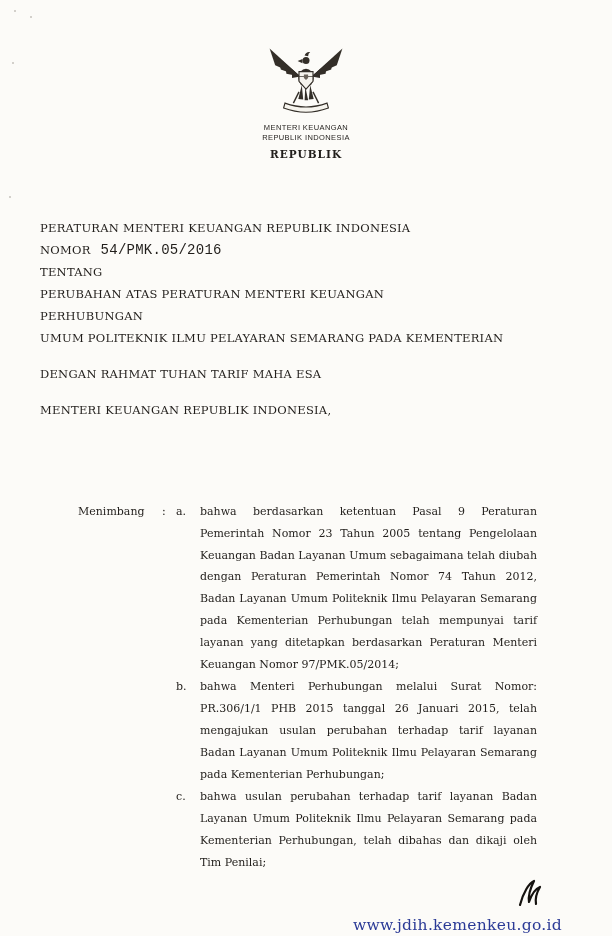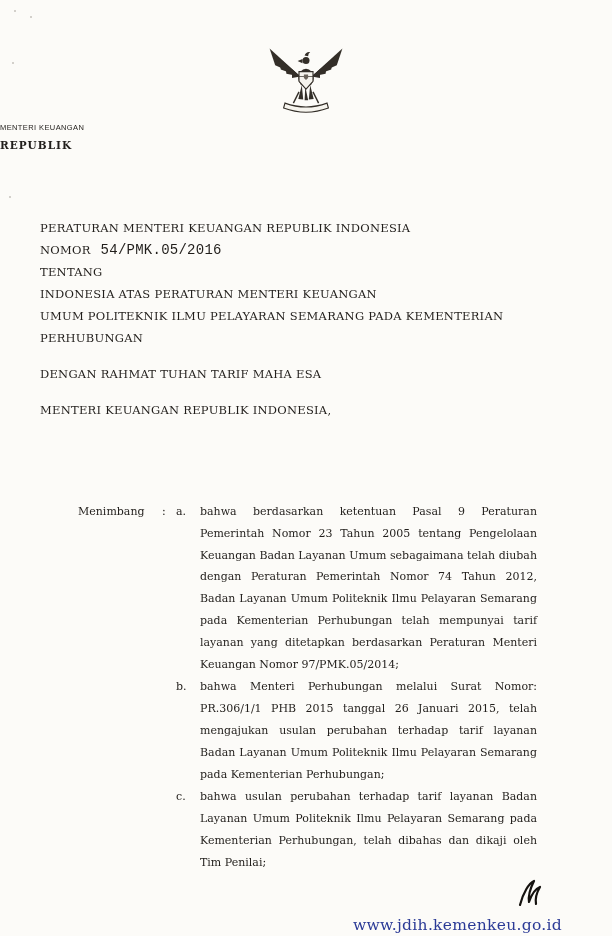--- a/index.html
+++ b/index.html
@@ -13,21 +13,21 @@
     color: var(--ink, #211e1b);
     font-family: "DejaVu Serif", serif;
     overflow: hidden;
   }
   .speck { position: absolute; background: #9a948c; border-radius: 50%; opacity: .55; }
   .s1 { left: 14px; top: 10px; width: 2px; height: 2px; }
   .s2 { left: 30px; top: 16px; width: 2px; height: 2px; }
   .s3 { left: 12px; top: 62px; width: 2px; height: 2px; }
   .s4 { left: 9px;  top: 196px; width: 2px; height: 2px; }
 
-  .header { position: absolute; top: 40px; left: 0; right: 0; text-align: left; }
+  .header { position: absolute; top: 40px; left: 0; right: 0; text-align: center; }
   .emblem svg { display: block; margin: 0 auto; }
   .ministry {
     margin-top: 3px;
     font-family: "Liberation Sans", sans-serif;
     font-size: 7.5px;
     line-height: 9.5px;
     letter-spacing: 0.4px;
   }
   .salinan {
     margin-top: 6px;
@@ -112,33 +112,34 @@
         <path d="M50,43 h20 v14 l-10,11 l-10,-11 z" fill="#f6f4ee" stroke="#332e28" stroke-width="1.6"></path>
         <line x1="50" y1="50" x2="70" y2="50" stroke="#332e28" stroke-width="1"></line>
         <path d="M57,47 h6 v5 l-3,3 l-3,-3 z" fill="#6b645b"></path>
         <path d="M30,88 Q60,99 90,88 L92,95 Q60,107 28,95 Z" fill="#f6f4ee" stroke="#332e28" stroke-width="1.6"></path>
         <line x1="50" y1="72" x2="42" y2="88" stroke="#332e28" stroke-width="2"></line>
         <line x1="70" y1="72" x2="78" y2="88" stroke="#332e28" stroke-width="2"></line>
       </svg>
     </div>
     <div class="ministry">
       <div>MENTERI KEUANGAN</div>
+      <div>REPUBLIK INDONESIA</div>
     </div>
     <div class="salinan">REPUBLIK</div>
   </header>
 
   <section class="title-block">
     <div>PERATURAN MENTERI KEUANGAN REPUBLIK INDONESIA</div>
     <div>
       <span>NOMOR</span><span class="nomor-value">54/PMK.05/2016</span>
     </div>
     <div>TENTANG</div>
-    <div>INDONESIA ATAS PERATURAN MENTERI KEUANGAN</div>
+    <div>PERUBAHAN ATAS PERATURAN MENTERI KEUANGAN</div>
+    <div>PERHUBUNGAN</div>
     <div>UMUM POLITEKNIK ILMU PELAYARAN SEMARANG PADA KEMENTERIAN</div>
-    <div>PERHUBUNGAN</div>
     <div class="invocation">DENGAN RAHMAT TUHAN TARIF MAHA ESA</div>
     <div class="authority">MENTERI KEUANGAN REPUBLIK INDONESIA,</div>
   </section>
 
   <section class="body-block">
     <div class="consider-row">
       <div class="consider-label">Menimbang</div>
       <div class="consider-sep">:</div>
       <div class="consider-items">
         <div class="consider-item">

